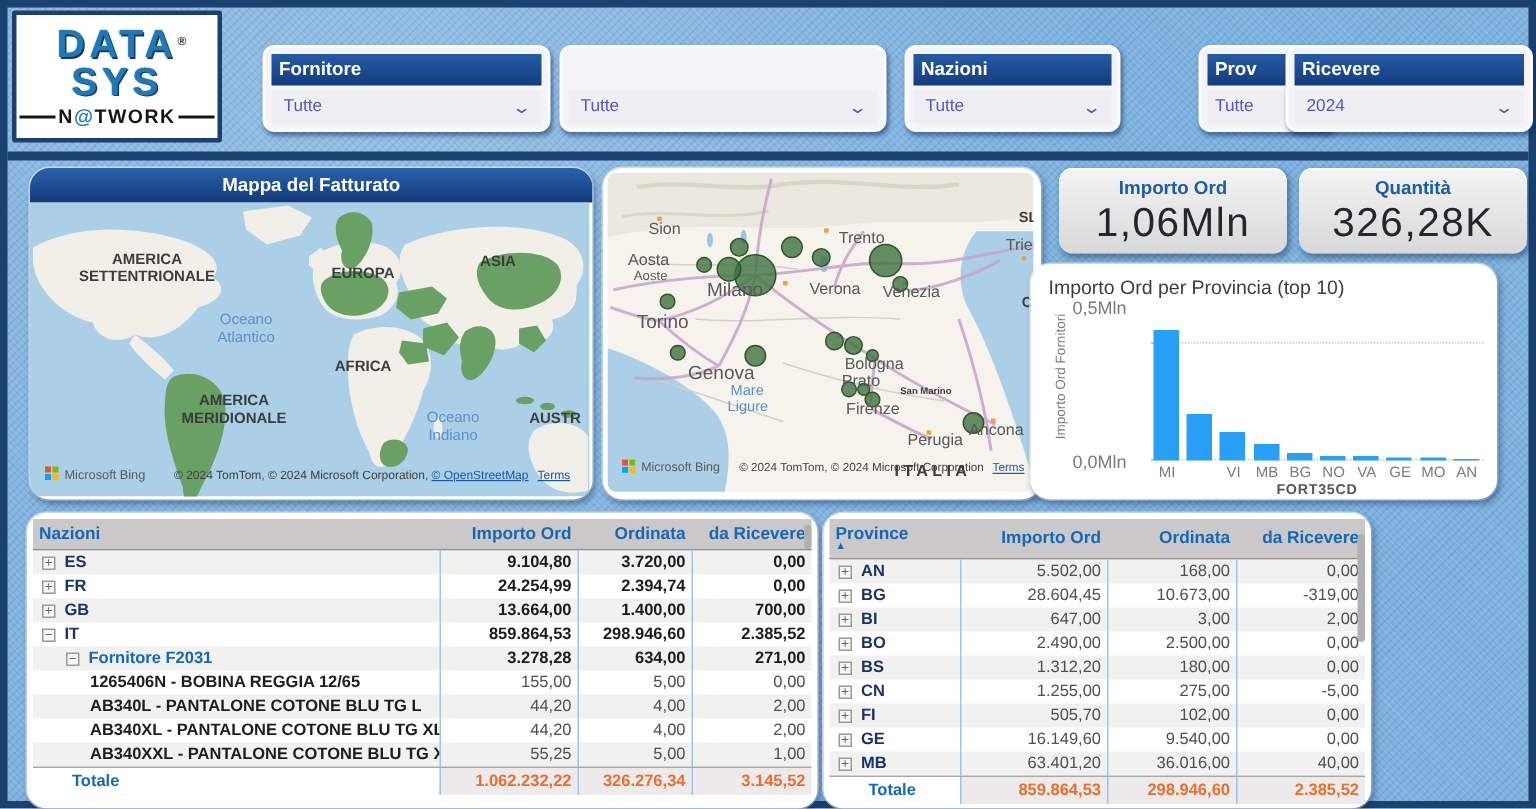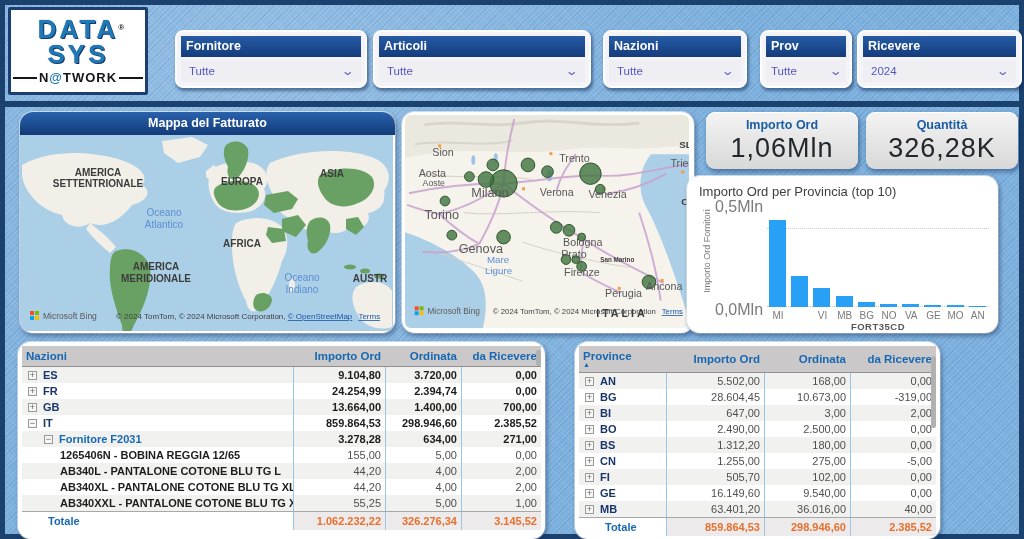--- a/index.html
+++ b/index.html
@@ -62,30 +62,30 @@
   .kpi .kvalue { font-size:27px; color:#23272c; letter-spacing:1px; line-height:30px; }
 
   
   #chart-card { left:682px; top:171px; width:311px; height:157px; }
   #chart-card .ctitle { position:absolute; left:12px; top:8px; font-size:13px; color:#3d3d3d; }
   #chart-card .ylab { position:absolute; left:-30px; top:70px; width:100px; text-align:center;
     transform:rotate(-90deg); font-size:9px; color:#7a7a7a; }
   #chart-card .plot { position:absolute; left:80px; top:28px; width:222px; height:103px; }
   #chart-card .grid { position:absolute; left:0; right:0; border-top:1px dotted #c9c9c9; }
   #chart-card .bar { position:absolute; bottom:0; width:17px; background:#28a0f6; cursor:pointer; }
-  #chart-card .ytick { position:absolute; width:46px; text-align:center; font-size:16px; color:#7a7a7a; left:28px; }
+  #chart-card .ytick { position:absolute; width:46px; text-align:left; font-size:12px; color:#7a7a7a; left:28px; }
   #chart-card .xticks { position:absolute; left:80px; top:134px; width:222px; display:flex; }
   #chart-card .xticks span { width:22.2px; text-align:center; font-size:10px; color:#7a7a7a; }
   #chart-card .xlab { position:absolute; left:80px; top:145px; width:222px; text-align:center;
     font-size:9.5px; font-weight:bold; color:#555; letter-spacing:.5px; }
 
   
   .tbl-card { top:337px; height:197px; padding:4px 4px 3px 4px; }
   #left-card  { left:13px;  width:527px; }
-  #right-card { left:570px; width:365px; }
+  #right-card { left:544px; width:365px; }
   .tbl { width:100%; font-size:11px; }
   .t-row, .t-head, .t-total { display:grid; align-items:center; }
   #left-card  .t-row, #left-card .t-head, #left-card .t-total  { grid-template-columns:1fr 92px 76px 80px; }
   #right-card .t-row, #right-card .t-head, #right-card .t-total { grid-template-columns:1fr 98px 86px 86px; }
   .t-head { background:#cac8c8; border-bottom:1px solid #8f8f8f; }
   .t-head .hc { color:#1668b4; font-weight:bold; padding:4px 4px; font-size:11.5px; }
   .t-head .hc.num { text-align:right; }
   .t-head .sort { display:block; font-size:7px; line-height:6px; color:#1668b4; }
   .t-row { height:16px; cursor:pointer; }
   .t-row:nth-child(even) { background:#f1f1ef; }
@@ -129,34 +129,33 @@
   </div>
 
   <div class="filter" style="left:170px;width:192px;">
     <div class="fhead">Fornitore</div>
     <div class="fval">
       <span>Tutte</span>
       <span class="chev">⌄</span>
     </div>
   </div>
   <div class="filter" style="left:368px;width:218px;">
-    <div class="fhead">Articoli</div>
     <div class="fval">
       <span>Tutte</span>
       <span class="chev">⌄</span>
     </div>
   </div>
   <div class="filter" style="left:598px;width:144px;">
     <div class="fhead">Nazioni</div>
     <div class="fval">
       <span>Tutte</span>
       <span class="chev">⌄</span>
     </div>
   </div>
-  <div class="filter" style="left:755px;width:92px;">
+  <div class="filter" style="left:794px;width:92px;">
     <div class="fhead">Prov</div>
     <div class="fval" style="padding:0 5px;">
       <span>Tutte</span>
       <span class="chev">⌄</span>
     </div>
   </div>
   <div class="filter" style="left:852px;width:165px;">
     <div class="fhead">Ricevere</div>
     <div class="fval">
       <span>2024</span>

